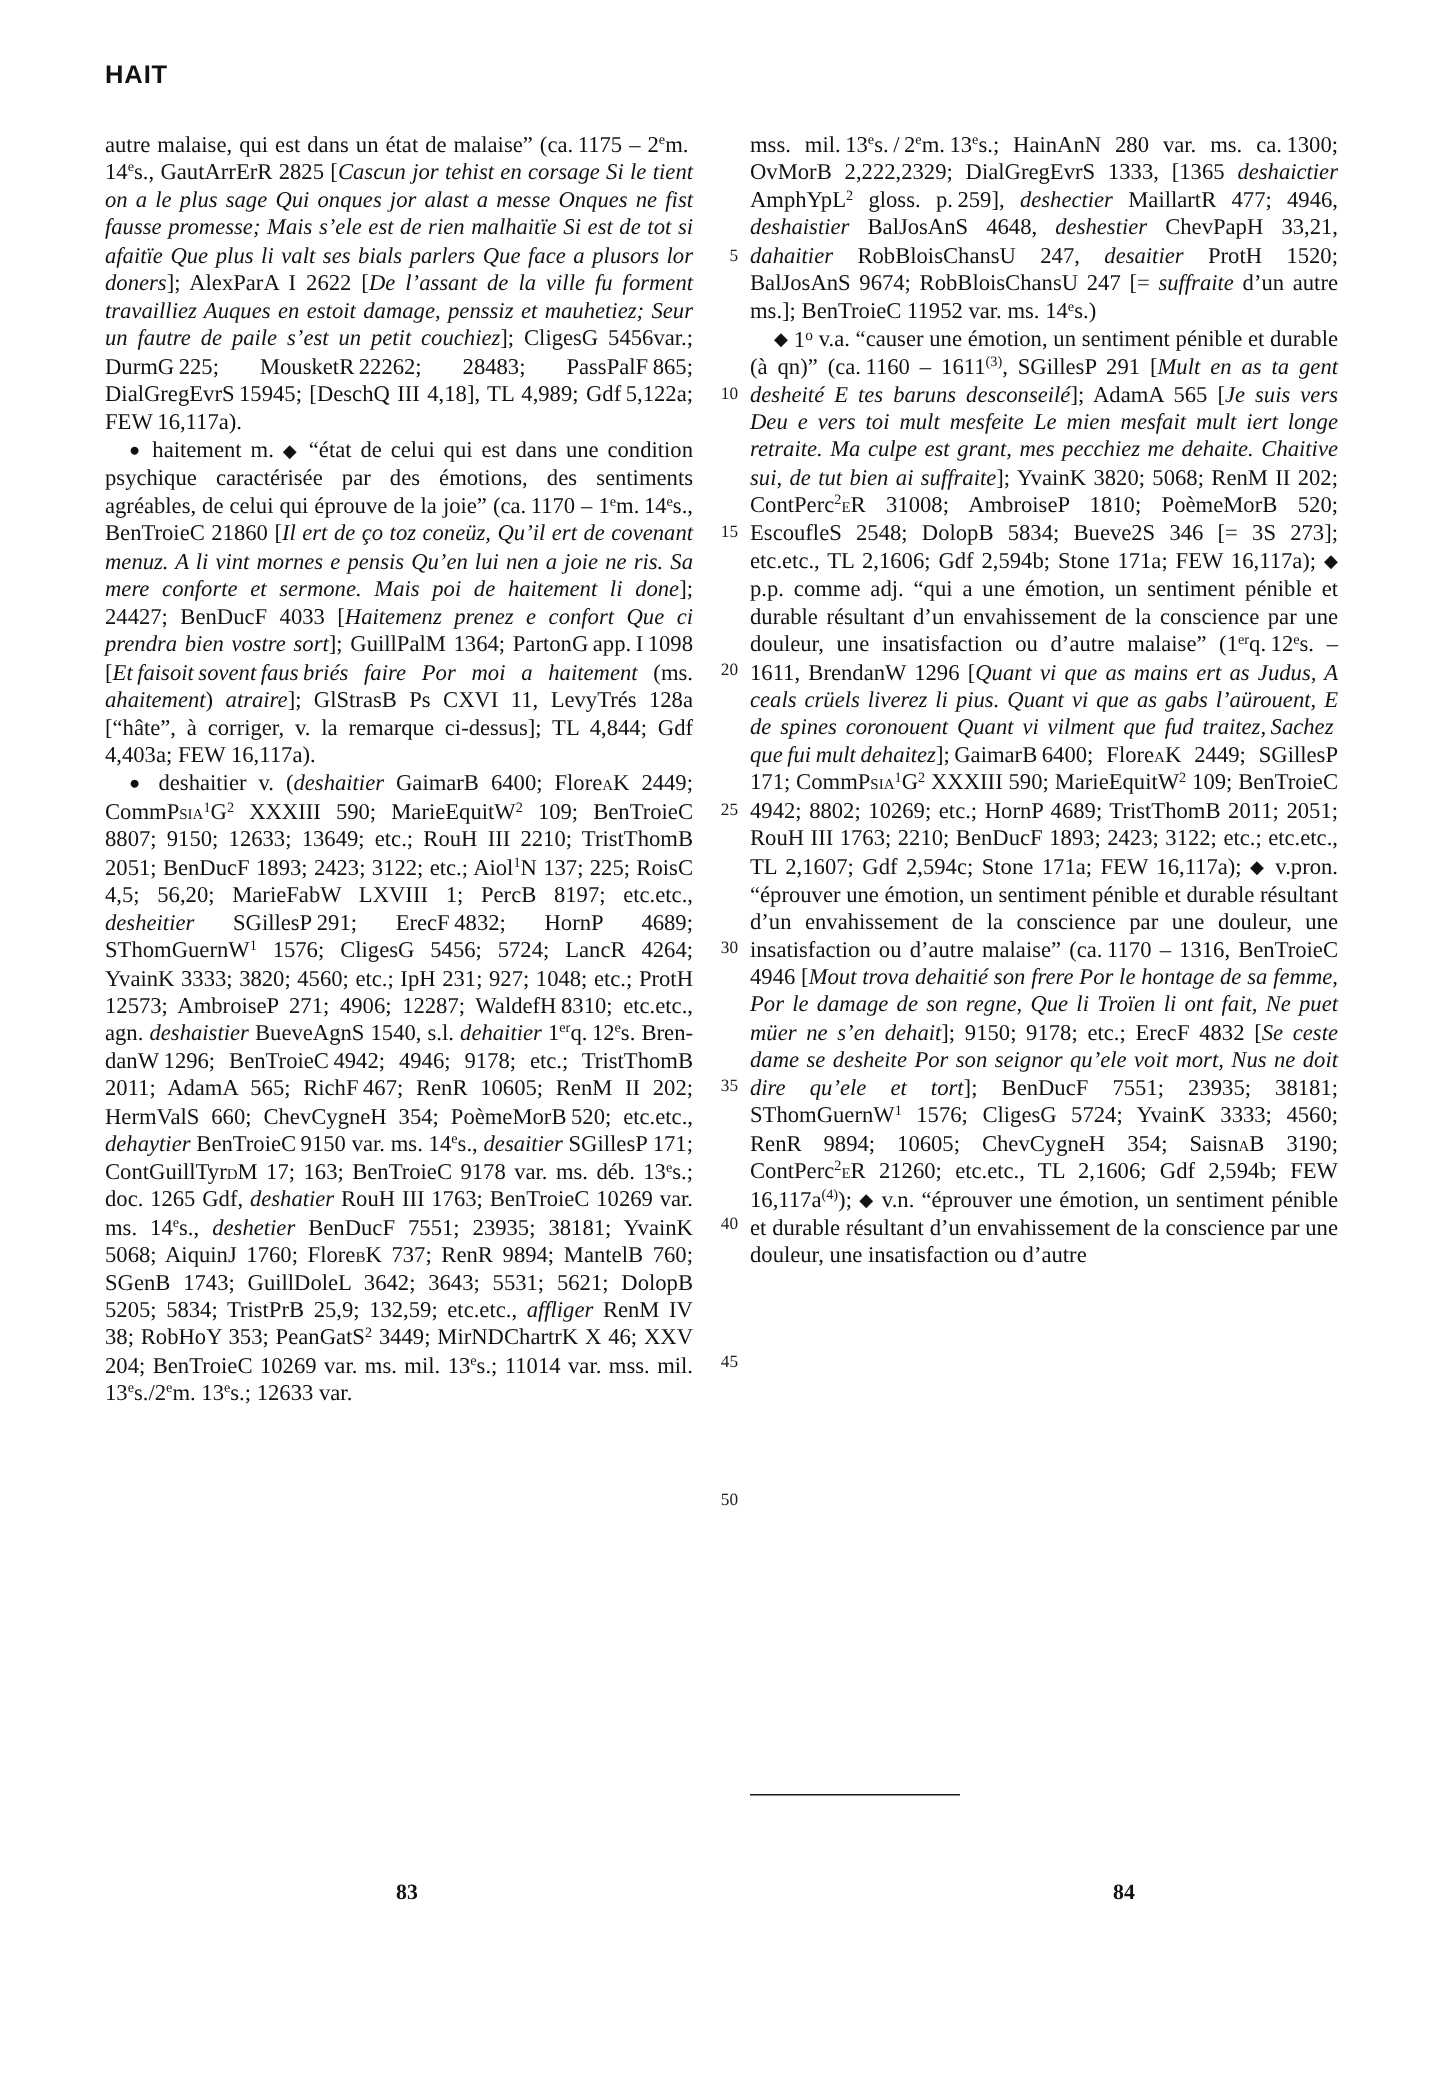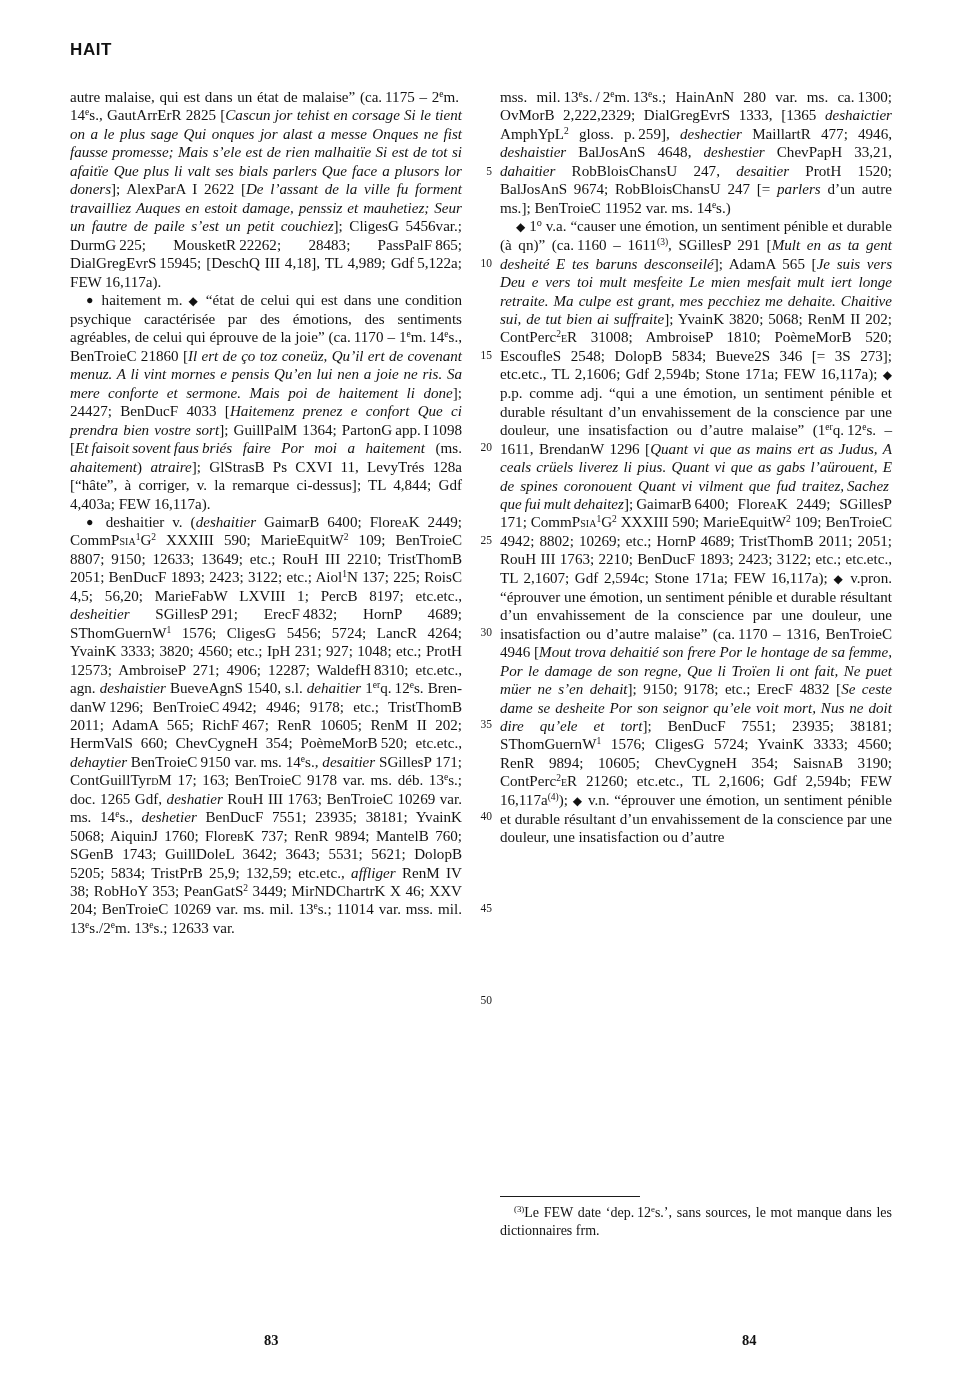--- a/index.html
+++ b/index.html
@@ -83,21 +83,21 @@
     width: 140px;
     height: 1px;
     background: #1a1a1a;
     margin: 0 0 7px 0;
   }
   .footnotes p { margin: 0; text-indent: 14px; }
 
   
   .folio {
     position: absolute;
-    top: 1332px;
+    top: 1254px;
     font-size: 14.5px;
     font-weight: bold;
   }
   .folio-left  { left: 264px; }
   .folio-right { left: 694px; margin-left: 48px; }
 
   
   i, .it { font-style: italic; }
   b, .bd { font-weight: normal; }
   .sc { font-variant: small-caps; font-size: 0.93em; }
@@ -231,21 +231,21 @@
 
   <div class="col col-right">
 
     <p>mss.
       mil. 13<sup>e</sup>s. / 2<sup>e</sup>m. 13<sup>e</sup>s.;
       HainAnN 280 var. ms. ca. 1300; OvMorB 2,222,2329; DialGregEvrS 1333,
       [1365 <i>deshaictier</i> AmphYpL<sup>2</sup> gloss. p. 259],
       <i>deshec­tier</i> MaillartR 477; 4946, <i>deshaistier</i> BalJosAnS
       4648, <i>deshestier</i> ChevPapH 33,21, <i>dahaitier</i> Rob­BloisChansU
       247, <i>desaitier</i> ProtH 1520; BalJosAnS 9674; RobBloisChansU 247 [=
-      <i>parlers</i> d’un autre ms.]; BenTroieC 11952 var. ms.
+      <i>suffraite</i> d’un autre ms.]; BenTroieC 11952 var. ms.
       14<sup>e</sup>s.)</p>
 
     <p class="indent"><span class="diamond">◆</span>&nbsp;<b>1<span class="deg">o</span></b>
       v.a. “causer une émotion, un sentiment pénible et durable (à qn)”
       (ca. 1160 – 1611<sup>(3)</sup>, SGillesP 291 [<i>Mult en as
       ta gent desheité E tes baruns des­conseilé</i>]; AdamA 565 [<i>Je suis
       vers Deu e vers toi mult mesfeite Le mien mesfait mult iert longe retraite.
       Ma culpe est grant, mes pecchiez me de­haite. Chaitive sui, de tut bien
       ai suffraite</i>]; YvainK 3820; 5068; RenM II 202; ContPerc<sup>2</sup><span class="sc">e</span>R 31008; Am­broiseP 1810; PoèmeMorB 520; EscoufleS
       2548; DolopB 5834; Bueve2S 346 [= 3S 273]; etc.etc., TL 2,1606; Gdf
@@ -271,21 +271,18 @@
       1576; CligesG 5724; YvainK 3333; 4560; RenR 9894; 10605; Chev­CygneH
       354; Saisn<span class="sc">a</span>B 3190; ContPerc<sup>2</sup><span class="sc">e</span>R 21260; etc.etc., TL 2,1606; Gdf 2,594b; FEW
       16,117a<sup>(4)</sup>);&nbsp;<span class="diamond">◆</span>
       v.n. “éprouver une émotion, un sentiment pénible et durable résultant
       d’un envahissement de la con­science par une douleur, une
       insatisfaction ou d’autre</p>
   </div>
 
   <div class="footnotes">
     <div class="fn-rule"></div>
-    <p><sup>(3)</sup>Le FEW date
-      ‘dep. 12<sup>e</sup>s.’, sans sources, le mot manque
-      dans les dictionnaires frm.</p>
   </div>
 
   <div class="folio folio-left">83</div>
   <div class="folio folio-right">84</div>
 
 </div>
 
 </body></html>

